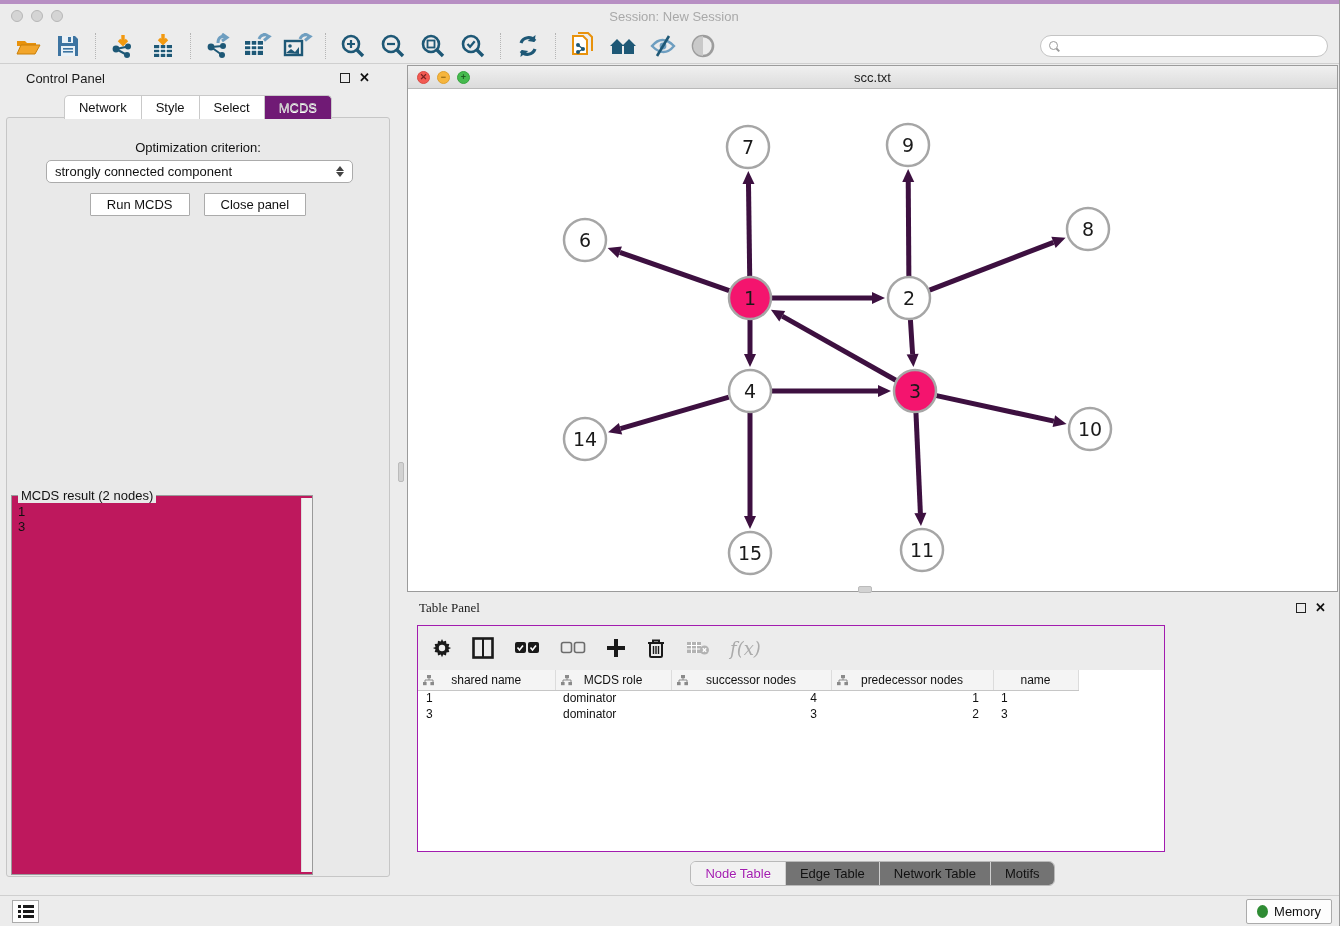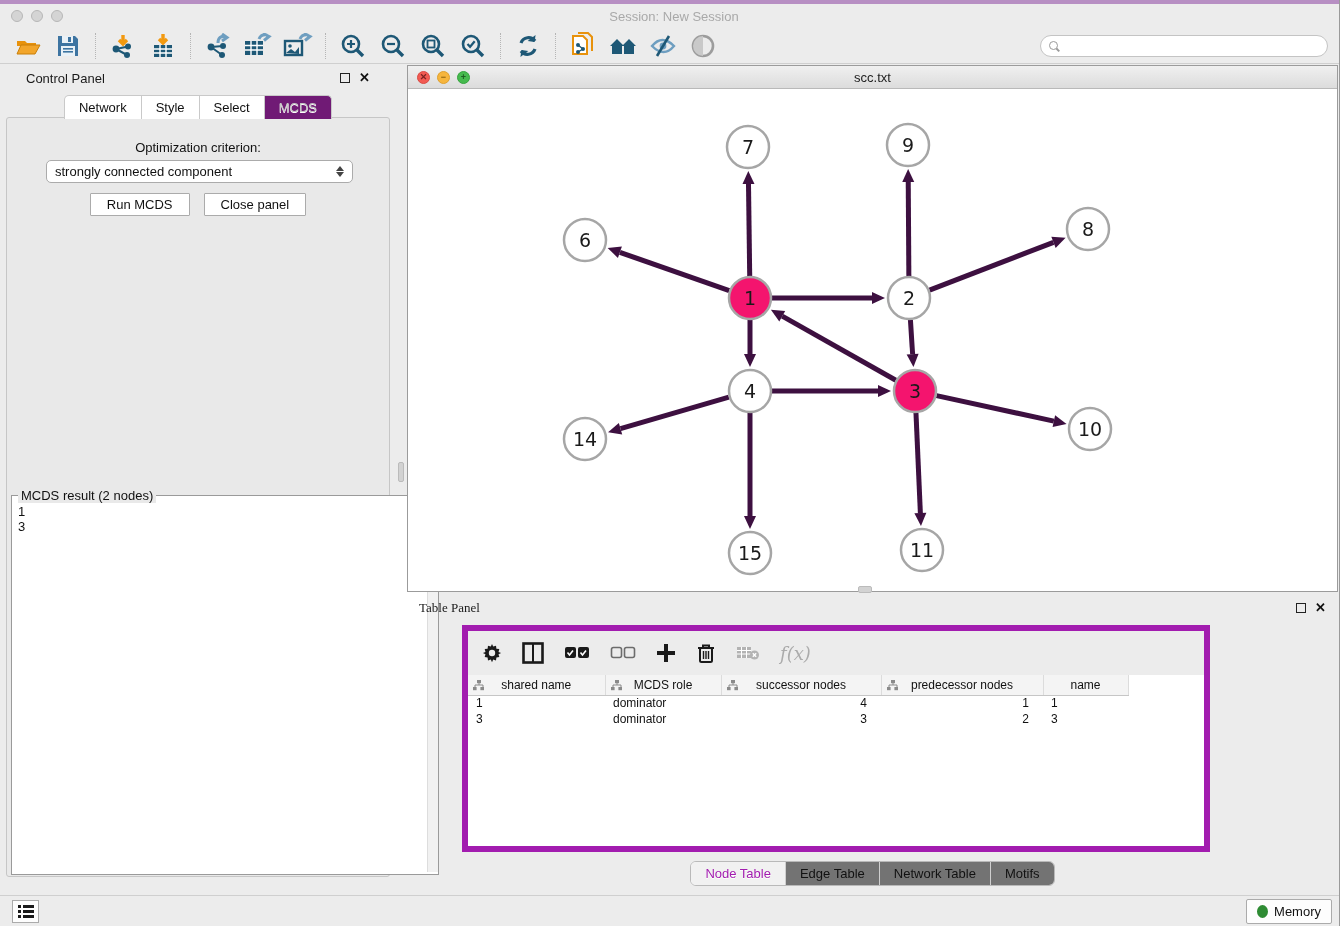--- a/index.html
+++ b/index.html
@@ -36,21 +36,21 @@
   .cp-tab.active { background:#701a75; color:#C4C4C4; border-radius:0 5px 0 0; border-left:none; text-shadow:0 1px 0 #fff; }
   .cp-content { position:absolute; top:52px; left:6px; width:384px; height:760px; background:#E9E9E9; border:1px solid #C6C6C6; border-radius:3px; }
   .opt-label { text-align:center; font-size:13px; color:#111; margin-top:22px; }
   .opt-select { position:absolute; left:39px; top:42px; width:307px; height:23px; background:#fff; border:1px solid #ABABAB; border-radius:5px; display:flex; align-items:center; padding:0 8px; font-size:13px; color:#111; }
   .opt-select .stepper { margin-left:auto; display:flex; flex-direction:column; align-items:center; gap:1px; }
   .opt-select .stepper i { width:0; height:0; border-left:4px solid transparent; border-right:4px solid transparent; }
   .opt-select .stepper .up { border-bottom:5px solid #444; }
   .opt-select .stepper .down { border-top:5px solid #444; }
   .cp-buttons { position:absolute; top:75px; left:0; width:100%; display:flex; justify-content:center; gap:14px; }
   .btn { background:#fff; border:1px solid #ABABAB; border-radius:1px; font-size:13px; color:#111; padding:3px 16px; height:23px; font-family:"Liberation Sans", sans-serif; }
-  .mcds-result { position:absolute; left:4px; top:377px; width:428px; height:380px; border:1px solid #9A9A9A; background:#ffffff; }
+  .mcds-result { position:absolute; left:4px; top:377px; width:302px; height:380px; border:1px solid #9A9A9A; background:#be185d; }
   .mcds-legend { position:absolute; top:-8px; left:6px; background:#E9E9E9; font-size:13px; color:#111; padding:0 3px; }
   .mcds-text { position:absolute; left:0; top:4px; right:12px; bottom:0; font-size:13px; color:#111; padding:4px 6px; white-space:pre; font-family:"Liberation Sans", sans-serif; }
   .mcds-scroll { position:absolute; right:0; top:2px; width:11px; bottom:2px; background:#F1F1F1; border-left:1px solid #DDD; }
 
   
   .net-window { position:absolute; left:407px; top:65px; width:931px; height:527px; border:1px solid #9B9B9B; background:#fff; }
   .net-titlebar { height:23px; background:linear-gradient(#F0F0F0,#DCDCDC); border-bottom:1px solid #B9B9B9; position:relative; display:flex; align-items:center; }
   .net-title { position:absolute; left:0; right:0; text-align:center; font-size:13px; color:#222; }
   .lights { display:flex; gap:7px; margin-left:9px; z-index:2; }
   .light { width:13px; height:13px; border-radius:50%; display:flex; align-items:center; justify-content:center; font-size:9px; font-weight:bold; color:#7A2222; }
@@ -59,21 +59,21 @@
   .light.green { background:#46BA4E; border:1px solid #36A43E; color:#1E5F22; }
   .net-canvas { position:absolute; left:0; top:23px; width:929px; height:502px; background:#fff; }
 
   .splitter-grip-v { position:absolute; left:398px; top:462px; width:6px; height:20px; background:#D2D2D2; border:1px solid #BBB; border-radius:2px; }
   .splitter-grip-h { position:absolute; left:858px; top:586px; width:14px; height:7px; background:#D2D2D2; border:1px solid #BBB; border-radius:2px; }
 
   
   .table-panel { position:absolute; left:407px; top:595px; width:931px; height:300px; }
   .tp-header { height:26px; display:flex; align-items:center; padding:0 12px; }
   .tp-title { font-size:13px; color:#1a1a1a;font-family:Liberation Serif, serif; }
-  .tp-container { position:absolute; left:10px; top:30px; width:748px; height:227px; background:#fff; border:6px solid #a21caf;margin-left:45px; }
+  .tp-container { position:absolute; left:10px; top:30px; width:748px; height:227px; background:#fff; border:1px solid #a21caf; }
   .tp-toolbar { height:44px; background:#ECECEC; display:flex; align-items:center; padding-left:14px; gap:20px; }
   .tp-tool { display:flex; align-items:center; justify-content:center; }
   .fx { font-family:"DejaVu Serif", serif; font-style:italic; font-size:18px; color:#ABABAB; }
   .tp-table { width:100%; border-collapse:collapse; }
   .tp-table th { background:#F4F4F4; border-right:1px solid #DCDCDC; border-bottom:1px solid #C6C6C6; font-weight:normal; font-size:12px; color:#111; height:20px; text-align:center; position:relative; padding:0 4px; }
   .tp-table th .tree-ic { position:absolute; left:5px; top:5px; }
   .tp-table td { font-size:12px; color:#111; height:16px; padding:0 8px; }
   .tp-table td.num-r { text-align:right; padding-right:14px; }
   .tp-tabs { position:absolute; left:0; right:0; top:266px; display:flex; justify-content:center; }
   .seg { display:flex; border:1px solid #B9B9B9; border-radius:6px; overflow:hidden; background:#fff; }

